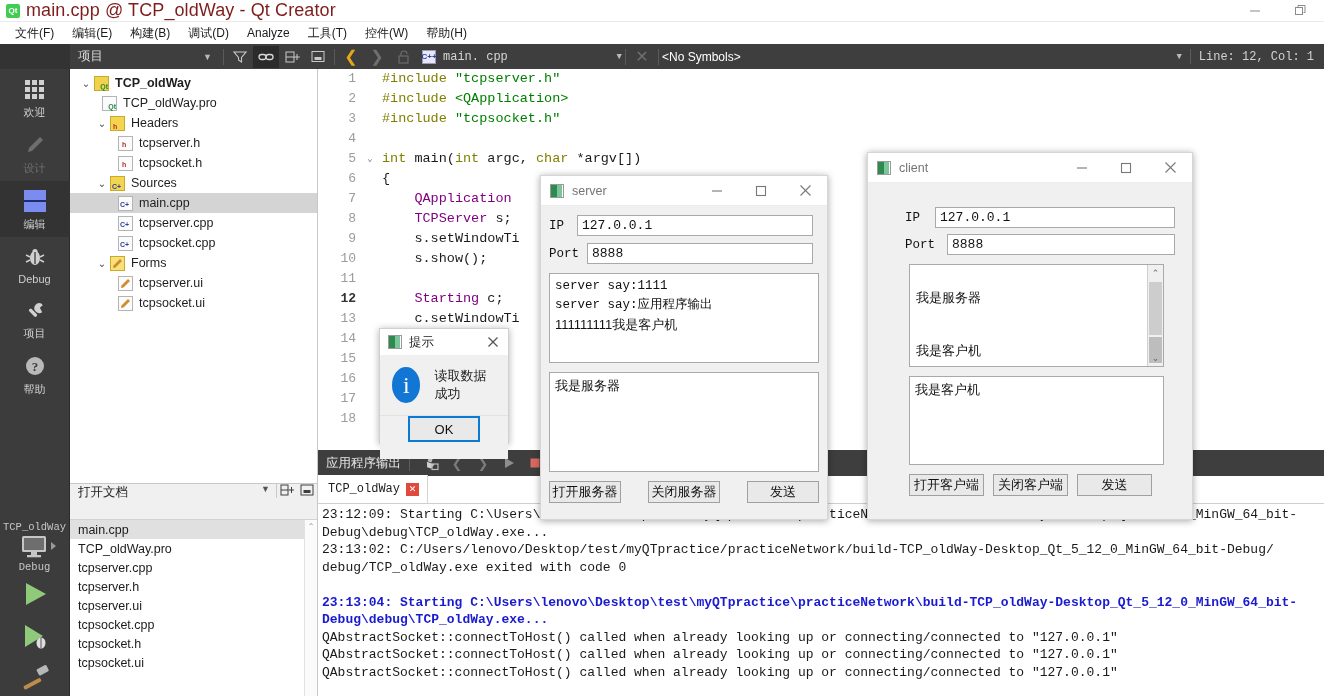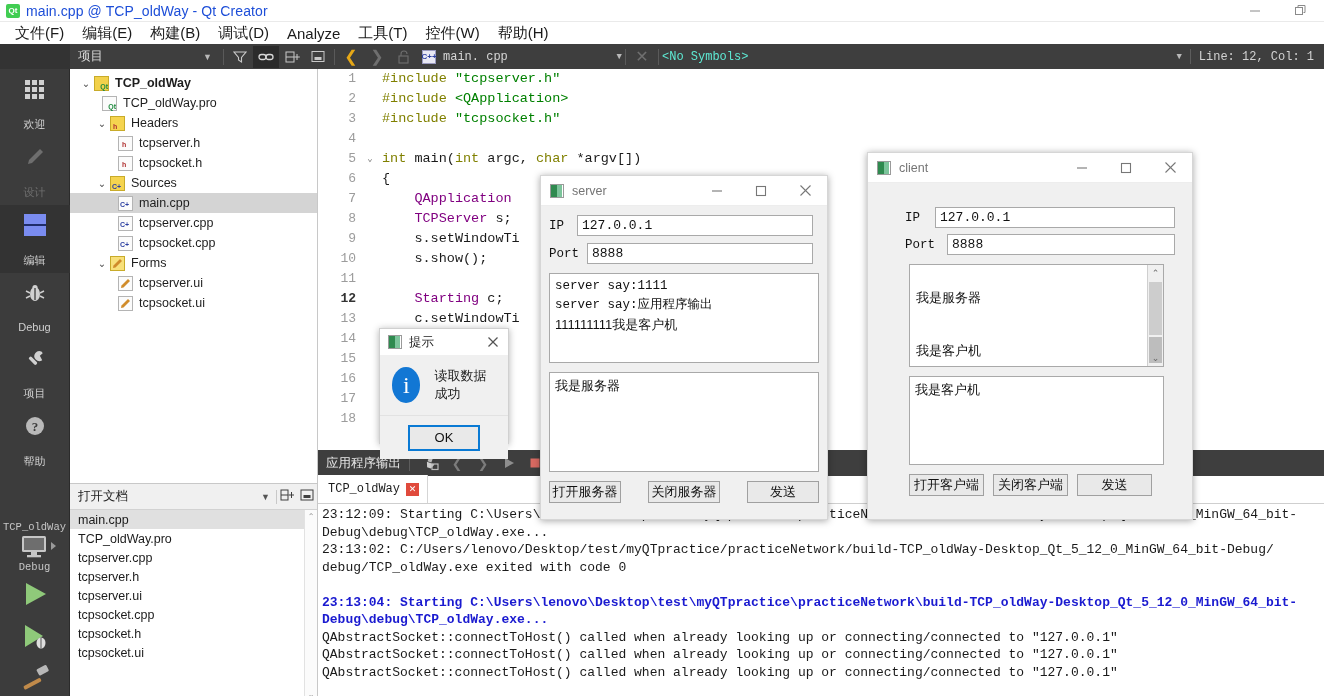--- a/index.html
+++ b/index.html
@@ -19,33 +19,33 @@
     background:#ffffff; border-bottom:1px solid #eaeaea;
     display:flex; align-items:center;
   }
   .tb-logo {
     width:14px;height:14px;margin-left:6px;margin-right:6px;
     background:#41cd52; border-radius:2px; position:relative;
     display:flex;align-items:center;justify-content:center;
     color:#fff;font-size:8px;font-weight:bold;
     font-family:"Liberation Sans",sans-serif;
   }
-  .tb-title { color:#1d4ed8; font-size:14px; letter-spacing:0.1px;}
+  .tb-title { color:#7f1d1d; font-size:18px; letter-spacing:0.1px;}
   .tb-btns { margin-left:auto; display:flex; height:22px; }
   .tb-btn { width:46px;height:22px; display:flex;align-items:center;justify-content:center;
             color:#7a7a7a; font-size:11px; }
   .tb-btn svg { display:block; }
 
   
   .menubar {
     position:absolute; left:0; top:22px; width:1324px; height:22px;
     background:#ffffff; display:flex; align-items:center; padding-left:6px;
   }
   .menu-item {
-    font-size:15px; color:#1b1b1b; padding:2px 9px; white-space:nowrap;
+    font-size:12px; color:#1b1b1b; padding:2px 9px; white-space:nowrap;
   }
 
   
   .toolbar {
     position:absolute; left:0; top:44px; width:1324px; height:25px;
     background:#3e3e3e;
     display:flex; align-items:center;
   }
   .tbar-left { width:70px; height:25px; background:#333333;}
   .proj-combo {
@@ -60,33 +60,33 @@
   .tbtn.dim { color:#6f6f6f; font-size:16px;}
   .file-combo {
     margin-left:6px; height:25px; display:flex;align-items:center; width:200px;
     color:#d6d6d6; font-family:"Liberation Mono", monospace; font-size:12px;
   }
   .cpp-badge {
     width:14px;height:14px;background:#e8e8f4;border:1px solid #9a9ac0;
     color:#2c3fa0;font-size:8px;font-weight:bold;display:flex;align-items:center;justify-content:center;
     margin-right:7px; font-family:"Liberation Sans",sans-serif;
   }
-  .nosym { color:#5eead4; font-family:Liberation Mono, monospace;font-size:12px; }
+  .nosym { color:#ffffff; font-family:Liberation Sans, sans-serif;font-size:12px; }
   .lineinfo { margin-left:auto; color:#d2d2d2; font-family:"Liberation Mono",monospace;font-size:12px;
               padding-right:10px; display:flex;align-items:center;gap:8px;}
 
   
   .modebar {
     position:absolute; left:0; top:69px; width:70px; height:627px;
     background:#3c3c3c; border-right:1px solid #2b2b2b;
     display:flex; flex-direction:column; align-items:center;
   }
   .mode {
     width:70px; padding:7px 0 5px 0; display:flex; flex-direction:column;
-    align-items:center; gap:15px; color:#cfcfcf;
+    align-items:center; gap:3px; color:#cfcfcf;
   }
   .mode.selected { background:#333333; }
   .mode.disabled { color:#6e6e6e; }
   .mode .mlabel { font-size:11px; font-family:"Liberation Sans",sans-serif;}
   .mode-icon { width:26px;height:26px; display:flex;align-items:center;justify-content:center;}
 
   .grid-icon { display:grid; grid-template-columns:repeat(3,5px); grid-template-rows:repeat(3,5px); gap:2px;}
   .grid-icon i { background:#d0d0d0; display:block; }
   .edit-icon { width:22px;height:22px;background:#7a8cf0;display:flex;align-items:center;justify-content:center;}
   .edit-icon span { display:block;width:14px;height:1.8px;background:#1f2d6b;margin:1.4px 0;}
@@ -116,22 +116,22 @@
   .ic-folder-f  { background:#f8e07a; border:1px solid #c8ab2a; }
   .ic-file { background:#fbfbfb; border:1px solid #b4b4b4; }
   .ic-tag { position:absolute; bottom:0; right:0; font-size:7px; font-weight:bold; line-height:7px;}
 
   
   .docspanel {
     position:absolute; left:70px; top:483px; width:248px; height:213px;
     background:#ffffff; border-right:1px solid #c8c8c8; border-top:1px solid #c8c8c8;
   }
   .docs-head {
-    height:26px; background:#f0f0f0; border-bottom:1px solid #d2d2d2;
-    display:flex; align-items:center; padding-left:8px; font-size:12.5px; color:#1c1c1c;
+    height:36px; background:#f0f0f0; border-bottom:1px solid #d2d2d2;
+    display:flex; padding-left:8px; font-size:12.5px; color:#1c1c1c;
   }
   .docs-head .caret { margin-left:auto; color:#555; font-size:9px; padding-right:6px;}
   .docs-head .hbtn { width:20px;text-align:center;color:#3f3f3f;font-size:12px;}
   .doc-list { position:relative; height:191px; }
   .doc-row { height:19px; display:flex;align-items:center; padding-left:8px;
              font-size:12.5px; color:#1b1b1b; }
   .doc-row.sel { background:#e0e0e0; }
   .doc-scroll { position:absolute; right:0; top:0; width:13px; height:191px; background:#fbfbfb;
                 border-left:1px solid #e2e2e2; }
   .ds-arrow { height:13px; display:flex;align-items:center;justify-content:center; color:#8a8a8a; font-size:8px;}
@@ -213,21 +213,21 @@
   .mb-icon { width:14px;height:14px;margin-left:8px;margin-right:7px;border:1px solid #9a9a9a;
              background:#fff; display:flex;}
   .mb-text { font-size:12.5px; color:#1b1b1b; }
   .mb-close { margin-left:auto; width:30px;height:26px;display:flex;align-items:center;justify-content:center;color:#5f5f5f;}
   .mb-body { height:60px; display:flex; align-items:center; padding:0 12px; gap:14px; background:#f0f0f0;}
   .info-circle { width:36px;height:36px;border-radius:50%;background:#1277d4;color:#fff;
                  display:flex;align-items:center;justify-content:center; font-size:24px;
                  font-family:"Liberation Serif",serif; }
   .mb-msg { font-size:13px; color:#1b1b1b; }
   .mb-foot { height:44px; background:#f0f0f0; border-top:1px solid #e2e2e2;
-             display:flex; align-items:center; justify-content:center; }
+             display:flex; justify-content:center; }
   .ok-btn { width:72px;height:26px; background:#e9e9e9; border:2px solid #0a7ad4;
             display:flex;align-items:center;justify-content:center; font-size:13px; color:#111;}
 </style>
 </head>
 <body>
 
 <div id="root">
 
   <div class="titlebar">
     <div class="tb-logo">

